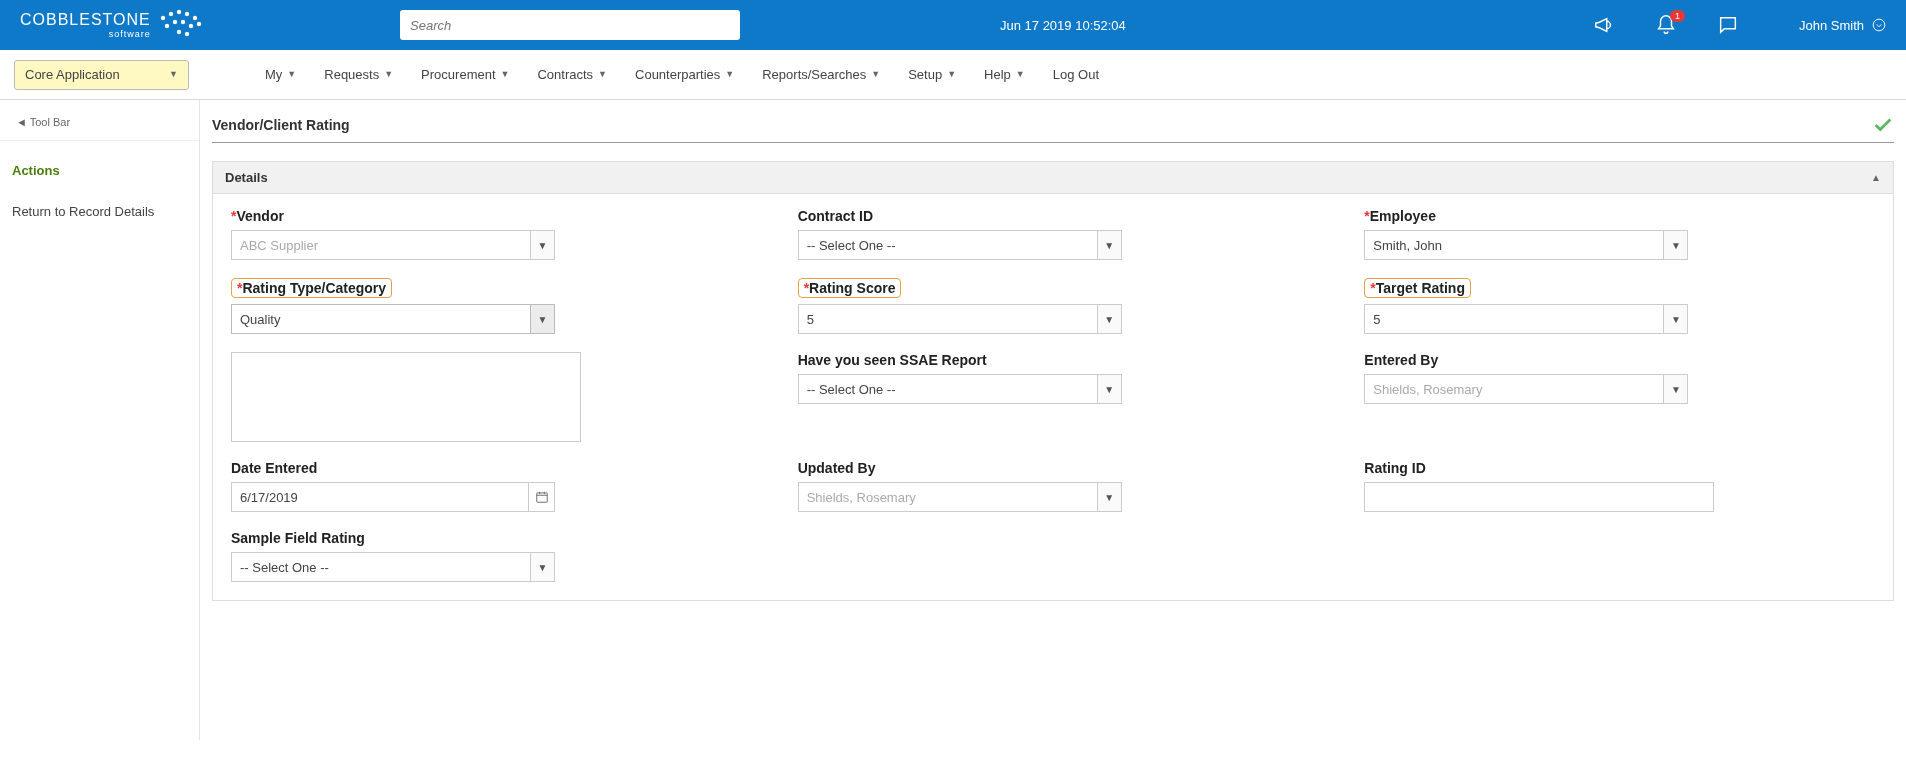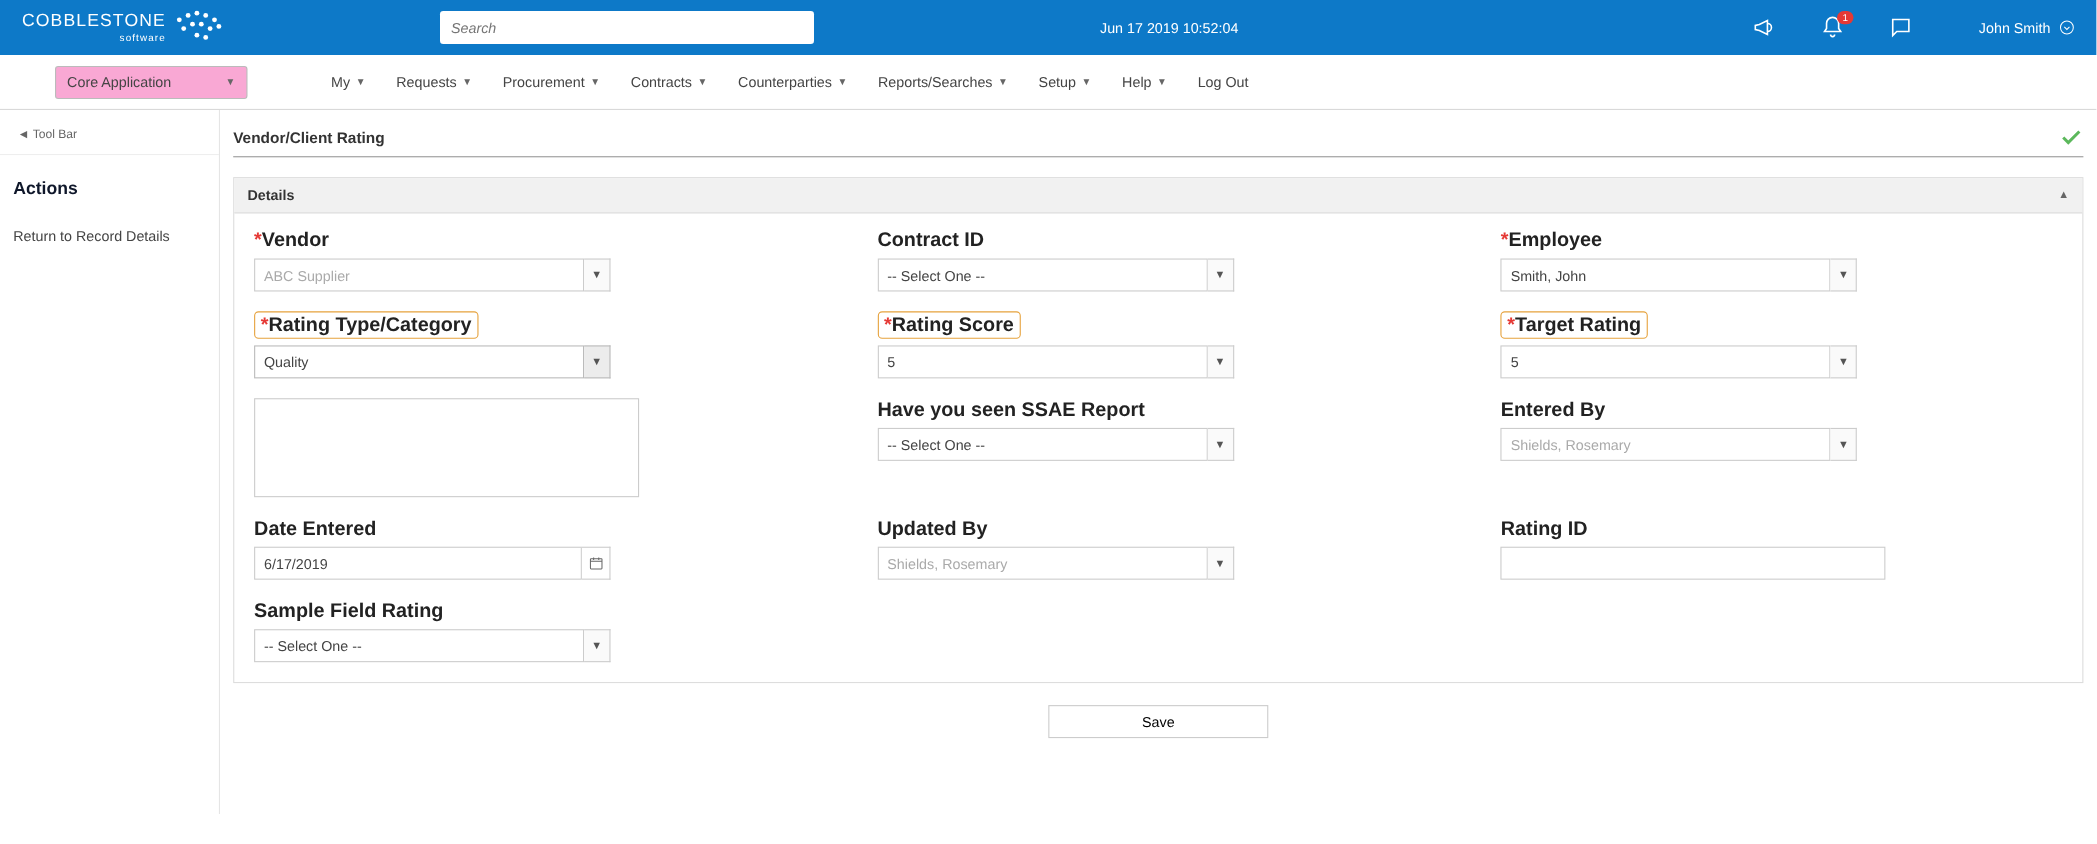--- a/index.html
+++ b/index.html
@@ -58,45 +58,44 @@
     align-items: center;
     padding: 0 14px;
     gap: 28px;
     color: #444;
     font-size: 13px;
   }
   .core-select {
     width: 175px; height: 30px;
     border: 1px solid #bbb;
     border-radius: 3px;
-    background: #f9a8d4;
+    background: #fef9c3;
     display: flex; align-items: center; justify-content: space-between;
     padding: 0 10px; cursor: pointer;
     font-size: 13px;
-    margin-left: 36px;
   }
   .nav-item { cursor: pointer; display: flex; align-items: center; gap: 5px; }
   .chev { font-size: 9px; color:#666; transform: translateY(-1px);}
   
   .body-wrap { display: flex; }
   .sidebar {
     width: 200px;
     border-right: 1px solid #e5e5e5;
     min-height: 640px;
     padding: 10px 0 0 0;
   }
   .toolbar-toggle {
     font-size: 11px; color: #666;
     padding: 6px 12px 12px 16px;
     border-bottom: 1px solid #eee;
     cursor: pointer;
   }
   .actions-head {
-    color: #0f172a; font-weight: bold;
-    font-size: 16px; padding: 22px 12px 16px 12px;
+    color: #4d7c0f; font-weight: bold;
+    font-size: 13px; padding: 22px 12px 16px 12px;
   }
   .sidebar-link {
     padding: 10px 12px; cursor: pointer; color:#444;
   }
   .content {
     flex: 1;
     padding: 14px 12px 20px 12px;
   }
   .page-title-row {
     display: flex; align-items: center; justify-content: space-between;
@@ -117,21 +116,21 @@
     display: flex; justify-content: space-between; align-items:center;
   }
   .panel-body {
     padding: 14px 18px 18px 18px;
     display: grid;
     grid-template-columns: repeat(3, 1fr);
     column-gap: 56px;
     row-gap: 18px;
   }
   .field-group { display: flex; flex-direction: column; gap: 6px; }
-  .field-label { font-weight: bold; font-size: 18px; color:#222;}
+  .field-label { font-weight: bold; font-size: 14px; color:#222;}
   .req { color: #e53935; }
   .highlight-label {
     display:inline-block;
     border: 1px solid #e6a23c;
     border-radius: 4px;
     padding: 1px 5px;
   }
   .control-row { display:flex; width: 324px; max-width:100%; }
   .ctrl {
     flex:1;
@@ -424,17 +423,14 @@
               </div>
             <div class="ctrl-btn">▼</div>
           </div>
         </div>
         <div></div>
           <div></div>
 
       </div>
     </div>
 
-    <div class="save-row">
-      <button class="save-btn">Save</button>
-    </div>
   </div>
 </div>
 
 </body></html>

